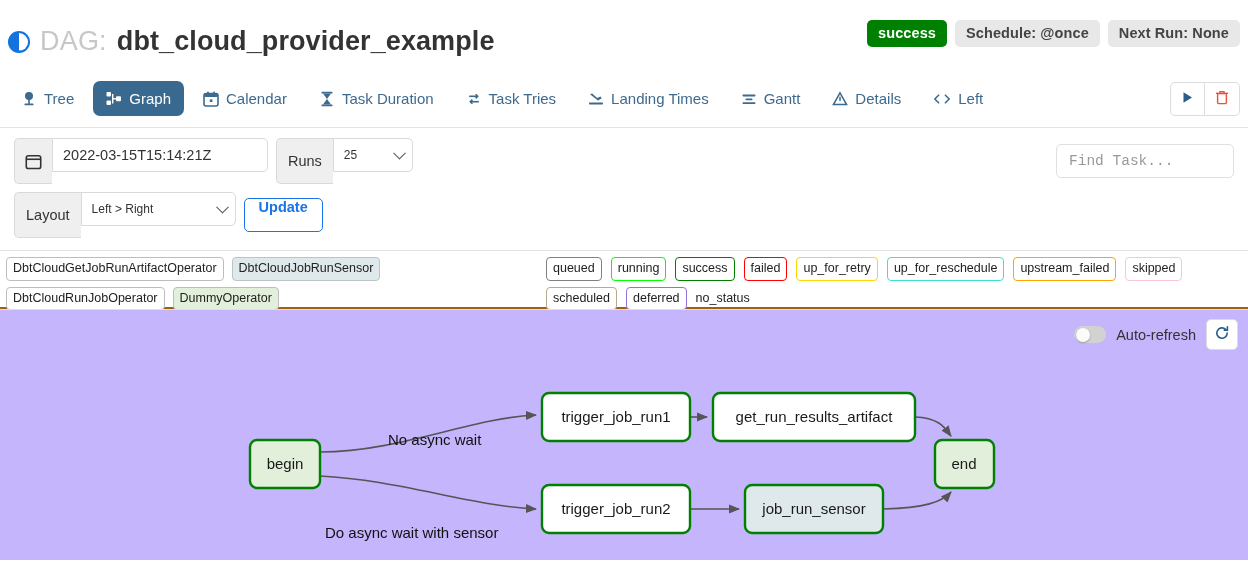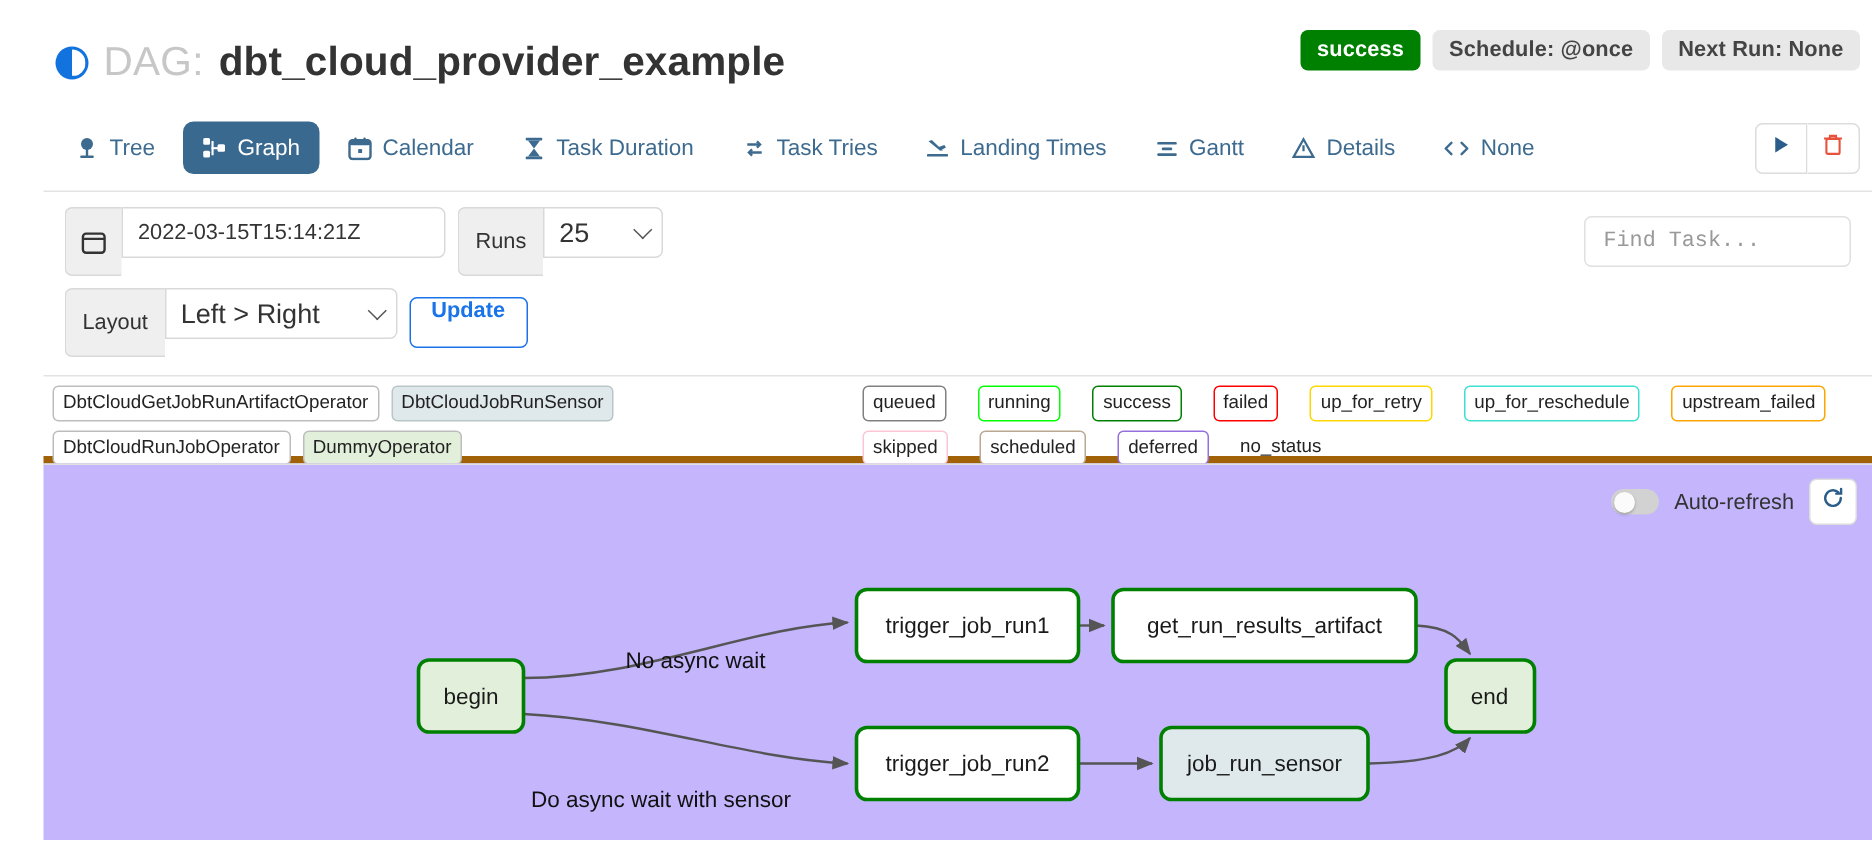--- a/index.html
+++ b/index.html
@@ -3,21 +3,21 @@
 <meta charset="utf-8">
 <style>
   * { box-sizing: border-box; }
   html, body {
     margin: 0; padding: 0;
     width: 1248px; height: 565px;
     background: #ffffff;
     font-family: "Liberation Sans", sans-serif;
     -webkit-font-smoothing: antialiased;
   }
-  #app { position: relative; width: 1248px; height: 565px; overflow: hidden; background:#fff;padding-left:29px; }
+  #app { position: relative; width: 1248px; height: 565px; overflow: hidden; background:#fff; }
 
   
   .header { position: relative; height: 70px; }
   .dag-title-wrap {
     position: absolute; left: 8px; top: 26px;
     display: flex; align-items: center; gap: 10px;
   }
   .toggle-circle {
     width: 22px; height: 22px; border-radius: 50%;
     background: #1273de; position: relative; flex: 0 0 auto;
@@ -75,21 +75,21 @@
   }
   .addon.left { border-radius: 5px 0 0 5px; border-right: none; }
   .fld {
     background: #fff; border: 1px solid #d9d9d9; color: #333;
     font-size: 14.5px; display: flex; align-items: center;
     height: 34px; padding: 0 10px; border-radius: 0 5px 5px 0;
     font-family: "Liberation Sans", sans-serif;
   }
   .sel {
     background: #fff; border: 1px solid #d9d9d9; color: #333;
-    font-size: 18px; height: 34px; padding: 0 26px 0 10px;
+    font-size: 12px; height: 34px; padding: 0 26px 0 10px;
     border-radius: 0 5px 5px 0; position: relative;
     display: flex; align-items: center; cursor: pointer;
   }
   .sel .chev {
     position: absolute; right: 8px; top: 50%; width: 9px; height: 9px;
     border-right: 1.6px solid #555; border-bottom: 1.6px solid #555;
     transform: translateY(-70%) rotate(45deg);
   }
   .gap { width: 8px; }
   .cal-addon { padding: 0 10px; }
@@ -99,25 +99,25 @@
     border-radius: 5px; cursor: pointer; margin-left: 8px;
     font-family: "Liberation Sans", sans-serif;
   }
   .findtask {
     margin-left: auto; background: #fff; border: 1px solid #e0e0e0;
     border-radius: 5px; height: 34px; width: 178px; padding: 0 12px;
     display: flex; align-items: center; color: #999; font-size: 14.5px; font-family: Liberation Mono, monospace;
   }
 
   
-  .legend { padding: 7px 6px 8px; border-bottom: 5px solid #a16207; position: relative; height: 58px; }
+  .legend { padding: 7px 6px 8px; border-bottom: 2px solid #a16207; position: relative; height: 58px; }
   .leg-ops { position: absolute; left: 6px; top: 6px; width: 530px;
              display: flex; flex-wrap: wrap; gap: 6px 8px; }
   .leg-status { position: absolute; left: 546px; top: 6px; right: 4px;
-                display: flex; flex-wrap: wrap; gap: 6px 21px; }
+                display: flex; flex-wrap: wrap; gap: 6px 9px; align-items: center; }
   .chip {
     font-size: 12.5px; line-height: 1; padding: 4px 6px 5px;
     border-radius: 4px; border: 1.6px solid #bdbdbd; background: #fff;
     color: #222; white-space: nowrap;
     font-family: "Liberation Sans", sans-serif;
   }
   .chip-plain { border: none; background: none; padding: 4px 0 5px; }
 
   
   .canvas {
@@ -264,21 +264,21 @@
       <span>Details</span>
     </div>
 
     <div class="tab">
       <span>
         <svg width="18" height="16" viewBox="0 0 18 16" fill="none" stroke="currentColor" stroke-width="1.6" stroke-linecap="round" stroke-linejoin="round">
             <path d="M5.6 4.2 L1.8 8 L5.6 11.8"></path>
             <path d="M12.4 4.2 L16.2 8 L12.4 11.8"></path>
           </svg>
       </span>
-      <span>None</span>
+      <span>Left</span>
     </div>
 
     <div class="tab-actions">
       <div class="act-btn">
         <span>
           <svg width="13" height="13" viewBox="0 0 13 13">
               <path d="M2.5 1.3 L11 6.5 L2.5 11.7 Z" fill="#2a5d8a"></path>
             </svg>
         </span>
       </div>

